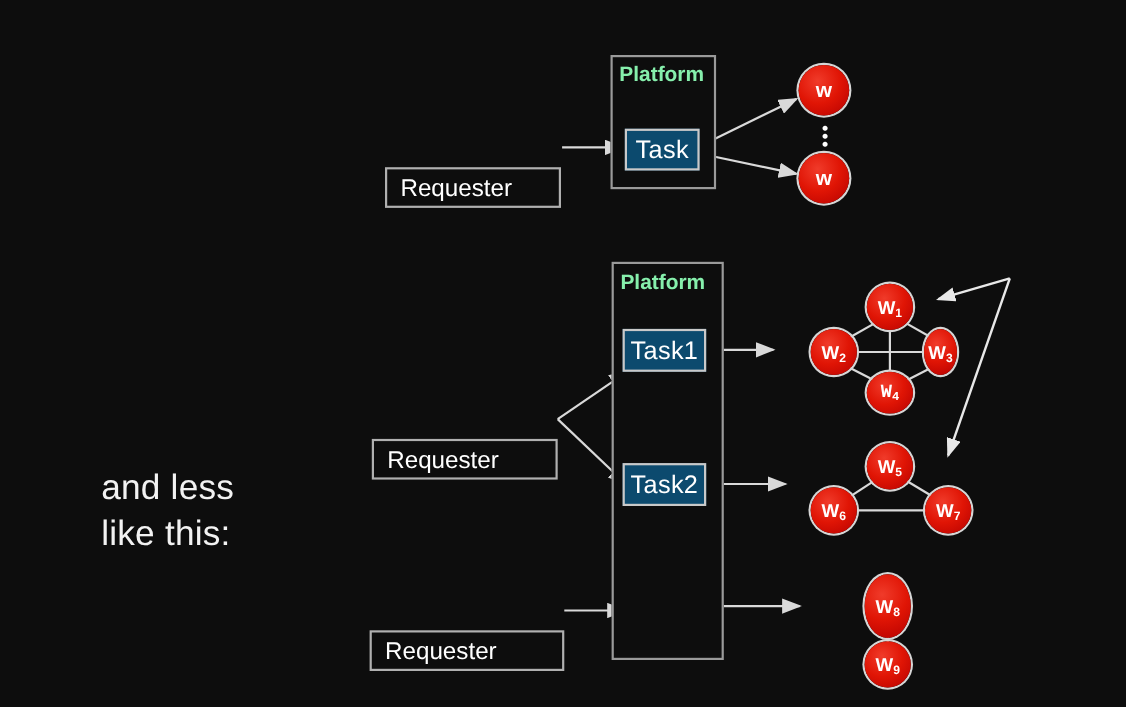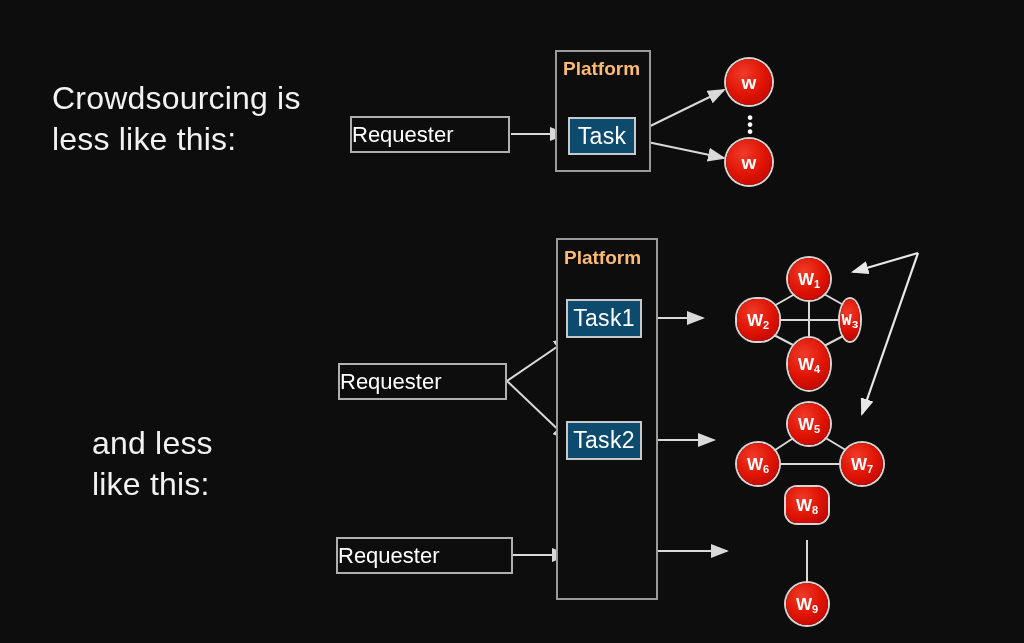--- a/index.html
+++ b/index.html
@@ -45,32 +45,33 @@
   #caption-bottom { left: 92px; top: 423px; }
 
   .req-box {
     position: absolute;
     border: 2px solid #b0b0b0;
     background: #0d0d0d;
     color: #ffffff;
     font-size: 22px;
     display: flex;
     align-items: center;
-    padding-left: 0;
-    box-sizing: border-box;
+    padding-left: 12px;
+    box-sizing: border-box;
+    margin-top: 36px;
   }
   .platform-box {
     position: absolute;
     border: 2px solid #9a9a9a;
     background: #0d0d0d;
     box-sizing: border-box;
   }
   .platform-label {
     position: absolute;
-    color: #fdba74;
+    color: #86efac;
     font-size: 19px;
     font-weight: 600;
   }
   .task-box {
     position: absolute;
     background: #0c4a6e;
     border: 2px solid #c9c9c9;
     color: #ffffff;
     font-size: 23px;
     display: flex;
@@ -160,22 +161,20 @@
     <line x1="795" y1="437" x2="772" y2="452" stroke="#d9d9d9" stroke-width="2"></line>
     <line x1="824" y1="437" x2="849" y2="452" stroke="#d9d9d9" stroke-width="2"></line>
     <line x1="779" y1="464" x2="843" y2="464" stroke="#d9d9d9" stroke-width="2"></line>
 
     <line x1="807" y1="540" x2="807" y2="585" stroke="#d9d9d9" stroke-width="2"></line>
 
     <line x1="918" y1="253" x2="853" y2="272" stroke="#e8e8e8" stroke-width="2.2" marker-end="url(#arrowhead-sm)"></line>
     <line x1="918" y1="253" x2="862" y2="414" stroke="#e8e8e8" stroke-width="2.2" marker-end="url(#arrowhead-sm)"></line>
   </svg>
 
-  <div class="caption" id="caption-top">Crowdsourcing is
-less like this:</div>
   <div class="caption" id="caption-bottom">and less
 like this:</div>
 
   <div class="req-box" style="left:350px; top:116px; width:160px; height:37px;">Requester</div>
 
   <div class="platform-box" style="left:555px; top:50px; width:96px; height:122px;"></div>
   <div class="platform-label" style="left:563px; top:58px;">Platform</div>
   <div class="task-box" style="left:568px; top:117px; width:68px; height:38px;">Task</div>
 
   <div class="worker-node worker-big" style="left:726px; top:59px;">
@@ -198,31 +197,31 @@
   <div class="task-box" style="left:566px; top:421px; width:76px; height:39px;">Task2</div>
 
   <div class="req-box" style="left:338px; top:363px; width:169px; height:37px;">Requester</div>
   <div class="req-box" style="left:336px; top:537px; width:177px; height:37px;">Requester</div>
 
   <div class="worker-node" style="left:788px; top:258px; width:42px; height:42px;justify-content:center;">
     <span class="lbl">
       <span>W</span><sub>1</sub>
     </span>
   </div>
-  <div class="worker-node" style="left:737px; top:299px; width:42px; height:42px;border-radius:19px;">
+  <div class="worker-node" style="left:737px; top:299px; width:42px; height:42px;">
     <span class="lbl">
       <span>W</span><sub>2</sub>
     </span>
   </div>
-  <div class="worker-node" style="left:840px; top:299px; width:20px; height:42px;font-family:Liberation Mono, monospace;">
+  <div class="worker-node" style="left:840px; top:299px; width:30px; height:42px;">
     <span class="lbl">
       <span>W</span><sub>3</sub>
     </span>
   </div>
-  <div class="worker-node" style="left:788px; top:338px; width:42px; height:52px;">
+  <div class="worker-node" style="left:788px; top:338px; width:42px; height:38px;font-family:Liberation Mono, monospace;">
     <span class="lbl">
       <span>W</span><sub>4</sub>
     </span>
   </div>
 
   <div class="worker-node" style="left:788px; top:403px; width:42px; height:42px;">
     <span class="lbl">
       <span>W</span><sub>5</sub>
     </span>
   </div>
@@ -230,21 +229,21 @@
     <span class="lbl">
       <span>W</span><sub>6</sub>
     </span>
   </div>
   <div class="worker-node" style="left:841px; top:443px; width:42px; height:42px;text-align:center;">
     <span class="lbl">
       <span>W</span><sub>7</sub>
     </span>
   </div>
 
-  <div class="worker-node" style="left:786px; top:487px; width:42px; height:36px;border-radius:11px;">
+  <div class="worker-node" style="left:786px; top:522px; width:42px; height:58px;">
     <span class="lbl">
       <span>W</span><sub>8</sub>
     </span>
   </div>
   <div class="worker-node" style="left:786px; top:583px; width:42px; height:42px;">
     <span class="lbl">
       <span>W</span><sub>9</sub>
     </span>
   </div>
 

